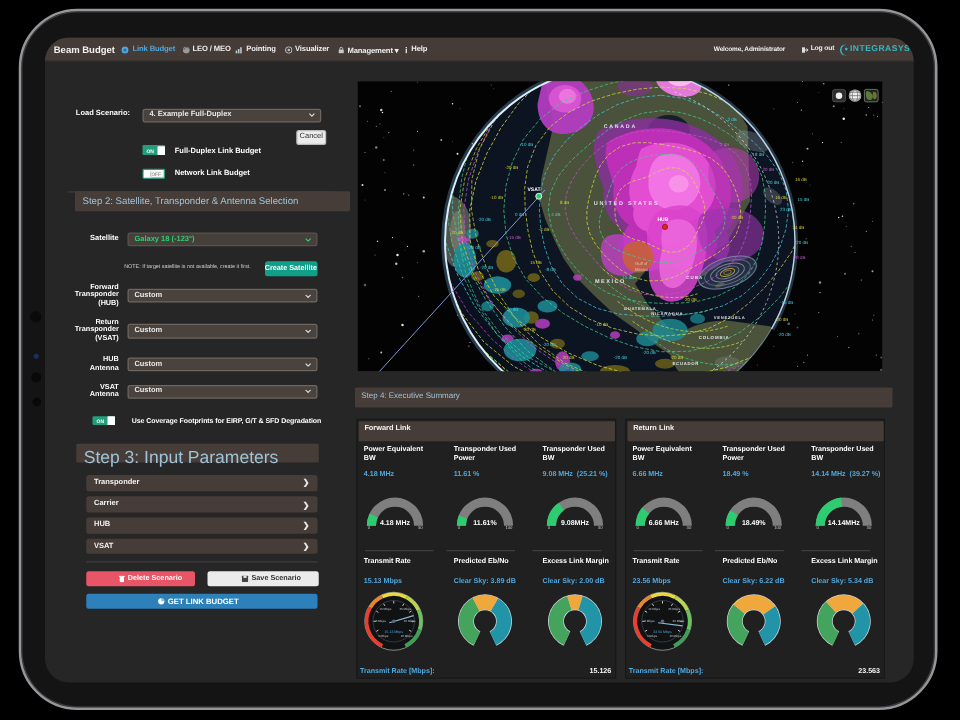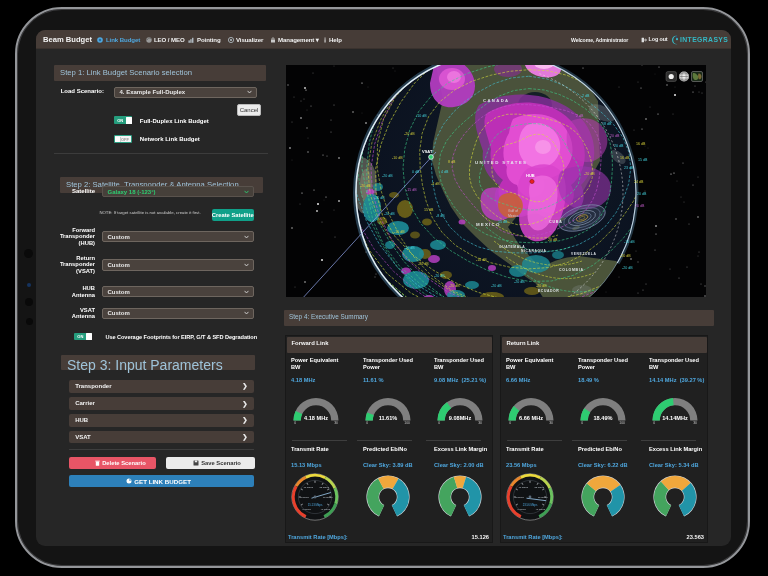--- a/index.html
+++ b/index.html
@@ -1,18 +1,18 @@
 <!DOCTYPE html>
 <html><head><meta charset="utf-8"><style>*{margin:0;padding:0;box-sizing:border-box}html,body{width:768px;height:576px;background:#000;font-family:"Liberation Sans",sans-serif;overflow:hidden}.hdr{position:absolute;background:#473d38;border-radius:1px}.hdr span{color:#9fc3d9;white-space:nowrap}</style></head><body>
 <div style="position:absolute;left:15px;top:7px;width:735px;height:561px;border-radius:47px;background:#141414;border:2px solid #94969a;box-shadow:inset 0 0 0 1px #3c3c3e"></div>
 <div style="position:absolute;left:24px;top:249px;width:9px;height:9px;border-radius:50%;background:#0a0a0a"></div>
 <div style="position:absolute;left:27px;top:283px;width:4px;height:4px;border-radius:50%;background:#15335f"></div>
 <div style="position:absolute;left:25px;top:298px;width:8px;height:8px;border-radius:50%;background:#090909"></div>
 <div style="position:absolute;left:26px;top:318px;width:7px;height:7px;border-radius:50%;background:#090909"></div>
-<div style="position:absolute;left:36px;top:30px;width:695px;height:516px;border-radius:9px;background:#262626;overflow:hidden">
+<div style="position:absolute;left:36px;top:30px;width:695px;height:516px;border-radius:19px;background:#262626;overflow:hidden">
     <div style="position:absolute;left:0;top:0;width:695px;height:19px;background:#463c37;border-bottom:1px solid #3a322e"></div>
     <span style="position:absolute;left:7px;top:5px;font-size:7.6px;color:#f2f2f2;font-weight:600;white-space:nowrap;">Beam Budget</span>
     <svg style="position:absolute;left:61px;top:6.5px" width="6" height="6" viewBox="0 0 6 6">
       <circle cx="3" cy="3" r="2.8" fill="#4fa7de"></circle>
       <circle cx="3" cy="3" r="1.2" fill="#2a6da0"></circle>
     </svg>
     <span style="position:absolute;left:70px;top:6px;font-size:6.1px;color:#4fa7de;font-weight:bold;white-space:nowrap;letter-spacing:-0.1px">Link Budget</span>
     <svg style="position:absolute;left:109.5px;top:6.5px" width="6" height="6" viewBox="0 0 6 6">
       <circle cx="3" cy="3" r="2.7" fill="#9a9a9a"></circle>
       <path d="M1,3 A2.6,2.6 0 0 1 5,1.5" stroke="#555" stroke-width="0.7" fill="none"></path>
@@ -44,23 +44,20 @@
       <rect x="0.6" y="0.8" width="2.4" height="4.4" rx="0.3" fill="#ddd"></rect>
       <path d="M2.6,3 H5.4 M4.2,1.8 L5.5,3 L4.2,4.2" stroke="#ddd" stroke-width="0.8" fill="none"></path>
     </svg>
     <span style="position:absolute;left:612.5px;top:6.3px;font-size:5.4px;color:#f0f0f0;font-weight:bold;white-space:nowrap;letter-spacing:-0.1px">Log out</span>
     <svg style="position:absolute;left:634px;top:3.5px" width="9" height="12" viewBox="0 0 9 12">
       <path d="M7.5,2 C4.5,1 2,3 2,6 C2,9 4.5,11 7.5,10 C5,10.5 3.2,8.5 3.2,6 C3.2,3.5 5,1.8 7.5,2 Z" fill="#35b8c4"></path>
       <path d="M5.5,1 L7.8,4.2 L6.8,5 Z" fill="#2a4a8a"></path>
       <circle cx="7" cy="5.2" r="1.1" fill="#35b8c4"></circle>
     </svg>
     <span style="position:absolute;left:644px;top:5.8px;font-size:6.8px;color:#35b8c4;font-weight:bold;white-space:nowrap;letter-spacing:0.4px">INTEGRASYS</span>
-    <div class="hdr" style="left:18px;top:35px;width:212px;height:15.5px">
-      <span style="position:absolute;left:6px;top:2.8px;font-size:7.7px">Step 1: Link Budget Scenario selection</span>
-    </div>
     <span style="position:absolute;right:627px;top:57.5px;font-size:6px;color:#fff;font-weight:bold;white-space:nowrap;text-align:right;">Load Scenario:</span>
     <div style="position:absolute;left:77.5px;top:56.5px;width:143px;height:11.5px;background:#4a423d;border:1px solid #6e665f;border-radius:2px;box-sizing:border-box;">
       <span style="position:absolute;left:5px;top:50%;transform:translateY(-54%);font-size:6px;font-weight:bold;color:#e8e8e8;white-space:nowrap">4. Example Full-Duplex</span>
       <svg style="position:absolute;right:3.5px;top:50%;transform:translateY(-50%)" width="5" height="3.4" viewBox="0 0 5 3.4">
         <path d="M0.5,0.5 L2.5,2.7 L4.5,0.5" stroke="#d8d8d8" stroke-width="0.9" fill="none"></path>
       </svg>
     </div>
     <div style="position:absolute;left:201px;top:73.5px;width:24px;height:12px;background:#ececec;border-radius:2px;border:1px solid #bbb">
       <span style="position:absolute;left:50%;top:50%;transform:translate(-50%,-55%);font-size:6px;color:#333">Cancel</span>
     </div>
@@ -68,21 +65,21 @@
       <span style="position:absolute;left:3.4px;top:1.2px;font-size:4px;font-weight:bold;color:#fff">ON</span>
       <div style="position:absolute;right:0.6px;top:0.6px;width:5.6px;height:6.6px;background:#fff;border-radius:0.5px"></div>
     </div>
     <span style="position:absolute;left:103.8px;top:88px;font-size:6px;color:#fff;font-weight:bold;white-space:nowrap;">Full-Duplex Link Budget</span>
     <div style="position:absolute;left:77.8px;top:105.2px;width:18.5px;height:7.8px;background:#f5f5f5;border-radius:1px;border:1px solid #2aa083;box-sizing:border-box;">
       <span style="position:absolute;right:2.4px;top:0.9px;font-size:4px;font-weight:bold;color:#999">OFF</span>
       <div style="position:absolute;left:0.4px;top:0.4px;width:5.4px;height:5.8px;background:#fff;border-right:1px solid #ccc"></div>
     </div>
     <span style="position:absolute;left:103.8px;top:105.5px;font-size:6px;color:#fff;font-weight:bold;white-space:nowrap;">Network Link Budget</span>
     <div style="position:absolute;left:18px;top:122.5px;width:214px;height:1px;background:#3c3c3c"></div>
-    <div class="hdr" style="left:24px;top:147px;width:203px;height:15.5px">
+    <div class="hdr" style="left:24px;top:123px;width:220px;height:15.5px">
       <span style="position:absolute;left:6px;top:2.8px;font-size:7.7px">Step 2: Satellite, Transponder &amp; Antenna Selection</span>
     </div>
     <span style="position:absolute;right:636px;top:158px;font-size:6px;color:#fff;font-weight:bold;white-space:nowrap;text-align:right;">Satellite</span>
     <div style="position:absolute;left:65.5px;top:156px;width:152px;height:11.4px;background:#46403a;border:1px solid #5a534d;border-radius:2px;box-sizing:border-box;">
       <span style="position:absolute;left:5px;top:50%;transform:translateY(-54%);font-size:6px;font-weight:bold;color:#2ecc71;white-space:nowrap">Galaxy 18 (-123°)</span>
       <svg style="position:absolute;right:3.5px;top:50%;transform:translateY(-50%)" width="5" height="3.4" viewBox="0 0 5 3.4">
         <path d="M0.5,0.5 L2.5,2.7 L4.5,0.5" stroke="#2ecc71" stroke-width="0.9" fill="none"></path>
       </svg>
     </div>
     <span style="position:absolute;left:63.4px;top:180px;font-size:4.3px;color:#cfcfcf;font-weight:normal;white-space:nowrap;">NOTE: If target satellite is not available, create it first.</span>

